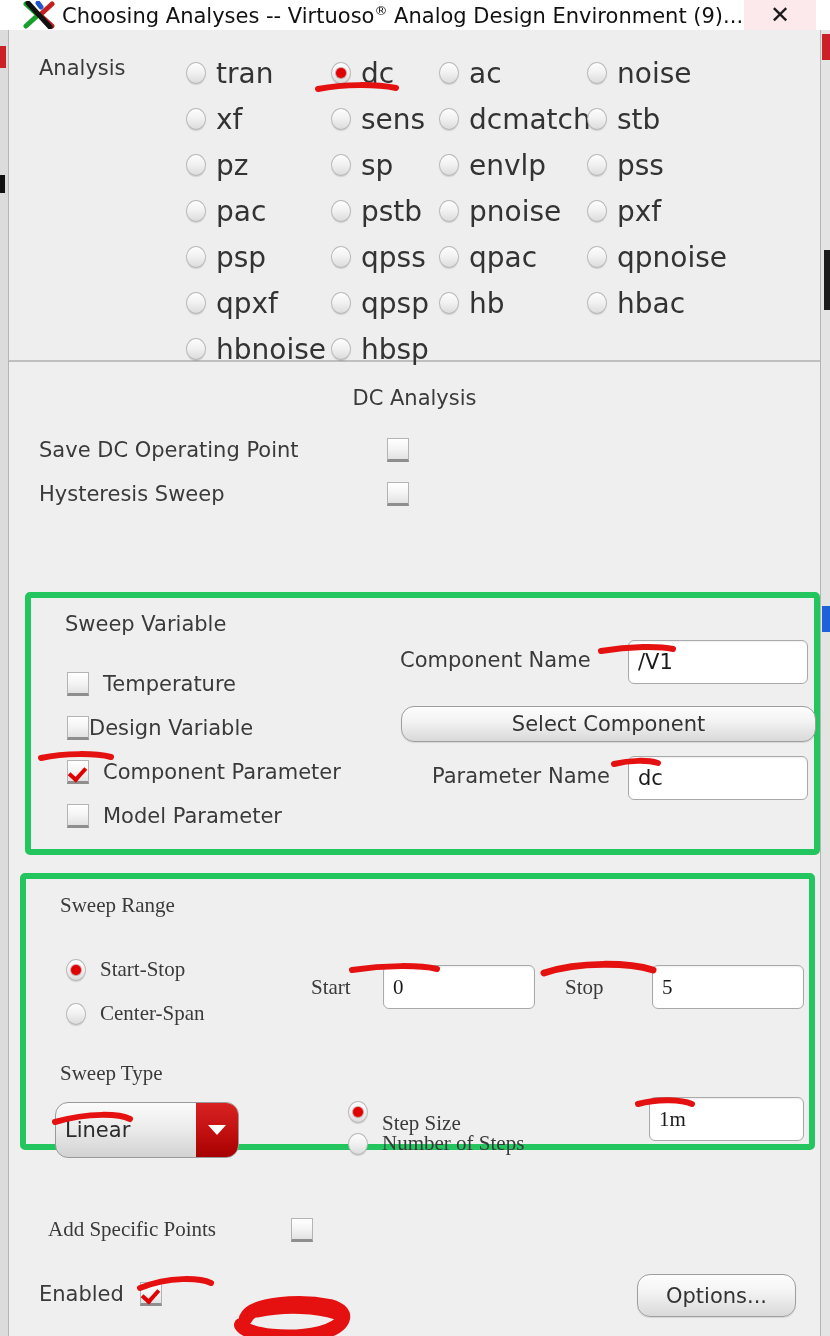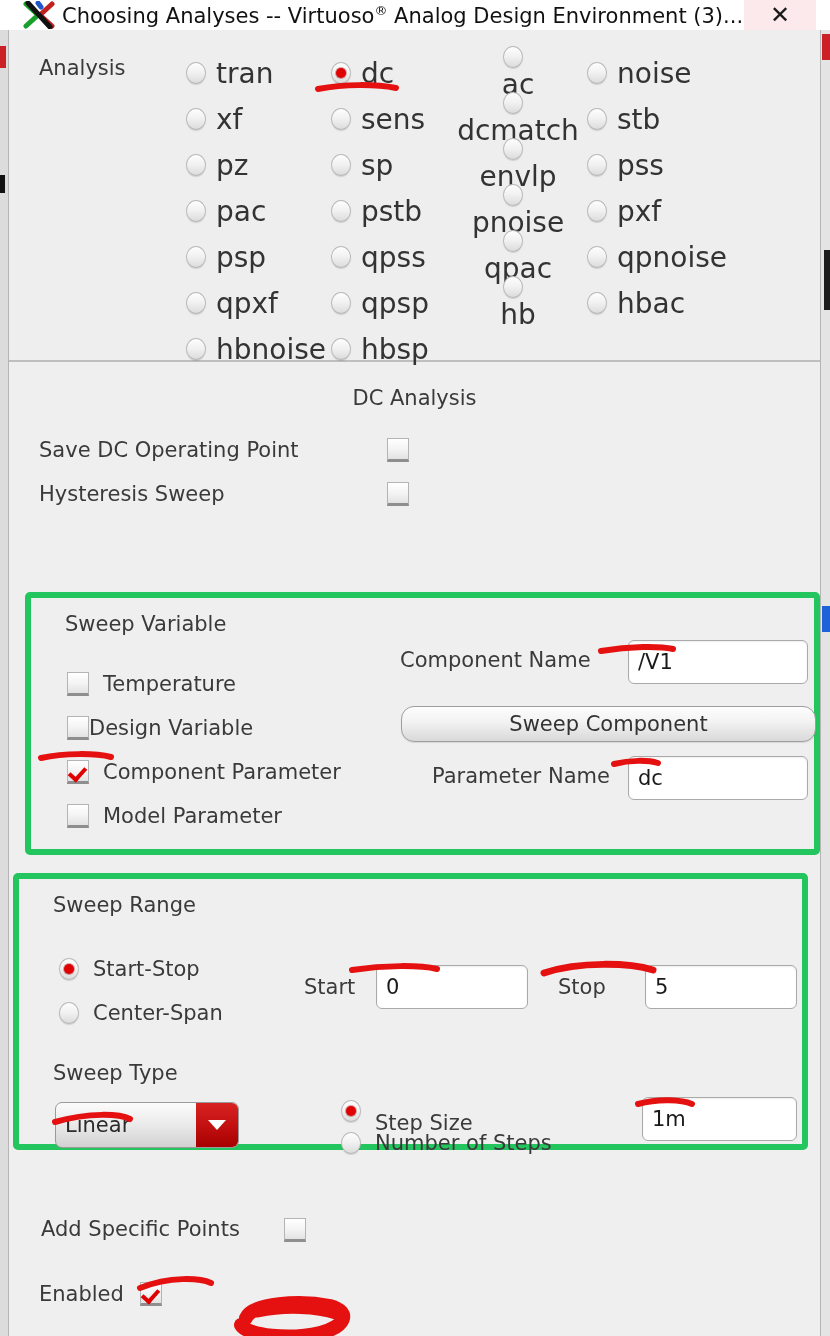--- a/index.html
+++ b/index.html
@@ -49,21 +49,21 @@
     position:absolute;left:0;top:0;width:811px;height:332px;
     background:#eeeeee;border-bottom:2px solid #bfbfbf;box-sizing:border-box;
   }
   .analysis-label{
     position:absolute;left:30px;top:26px;font-size:21px;color:#3a3a3a;
   }
   .radio-grid{position:absolute;left:177px;top:20px;width:630px;}
   .rrow{display:flex;height:46px;align-items:center;}
   .ritem{display:flex;align-items:center;cursor:pointer;}
   .ritem .lab{font-size:28px;color:#333;margin-left:10px;white-space:nowrap;}
-  .c0{width:145px;}.c1{width:108px;}.c2{width:148px;flex-direction:column;}.c3{width:auto;}
+  .c0{width:145px;}.c1{width:108px;}.c2{width:148px;}.c3{width:auto;}
 
   
   .radio{
     width:20px;height:22px;border-radius:50%;
     background:linear-gradient(180deg,#fdfdfd 0%,#f2f2f2 45%,#dcdcdc 100%);
     border:1px solid #b9b9b9;box-sizing:border-box;
     box-shadow:inset 0 1px 1px rgba(255,255,255,.9),0 1px 1px rgba(0,0,0,.12);
     position:relative;flex:0 0 auto;
   }
   .radio.on::after{
@@ -95,21 +95,21 @@
   .row-save .lab,.row-hyst .lab{font-size:21px;color:#3a3a3a;width:348px;}
 
   
   .group{
     position:absolute;background:#efefef;
     border:6px solid #22c55e;border-radius:5px;box-sizing:border-box;
   }
   .group .gtitle{position:absolute;font-size:21px;color:#3a3a3a;}
 
   #grp-sweepvar{left:16px;top:562px;width:795px;height:263px;}
-  #grp-sweeprange{left:4px;top:843px;width:795px;height:277px;}
+  #grp-sweeprange{left:11px;top:843px;width:795px;height:277px;font-family:Liberation Serif, serif;}
 
   .gv-label{font-size:21px;color:#3a3a3a;}
 
   
   .tfield{
     background:#ffffff;border:1px solid #a9a9a9;border-radius:6px;
     box-sizing:border-box;font-size:21px;color:#1a1a1a;
     display:flex;align-items:center;padding-left:9px;
     box-shadow:inset 0 1px 2px rgba(0,0,0,.07);
   }
@@ -117,22 +117,22 @@
   
   .pill{
     background:linear-gradient(180deg,#fdfdfd 0%,#f3f3f3 42%,#d9d9d9 100%);
     border:1px solid #9e9e9e;border-radius:13px;box-sizing:border-box;
     font-size:21px;color:#333;display:flex;align-items:center;justify-content:center;
     cursor:pointer;box-shadow:0 1px 1px rgba(0,0,0,.10);
   }
 
   
   .dropdown{
-    position:absolute;left:46px;top:1072px;width:184px;height:46px;
-    border:1px solid #9a9a9a;border-radius:7px;box-sizing:border-box;
+    position:absolute;left:46px;top:1072px;width:184px;height:56px;
+    border:1px solid #9a9a9a;border-radius:13px;box-sizing:border-box;
     background:linear-gradient(180deg,#fbfbfb 0%,#eaeaea 50%,#d2d2d2 100%);
     display:flex;align-items:center;overflow:hidden;cursor:pointer;
   }
   .dropdown .dval{font-size:21px;color:#2b2b2b;padding-left:9px;flex:1;}
   .dropdown .darrow{
     width:42px;height:100%;
     background:linear-gradient(180deg,#d82222 0%,#c10f0f 55%,#a60000 100%);
     display:flex;align-items:center;justify-content:center;
   }
   .dropdown .darrow i{
@@ -164,21 +164,21 @@
 <div class="titlebar">
   <div class="app-icon">
     <svg width="34" height="28" viewBox="0 0 34 28">
       <path d="M4 3 L16 14 L4 25" stroke="#17a02a" stroke-width="5" fill="none" stroke-linecap="round"></path>
       <path d="M30 3 L18 14 L30 25" stroke="#c02020" stroke-width="5" fill="none" stroke-linecap="round"></path>
       <path d="M16 2 L19 6" stroke="#1c56c8" stroke-width="5" fill="none" stroke-linecap="round"></path>
       <path d="M6 2 L28 26" stroke="#111111" stroke-width="5" fill="none" stroke-linecap="round"></path>
     </svg>
   </div>
   <div class="title-text">
-    <span>Choosing Analyses -- Virtuoso</span><span class="reg">®</span><span> Analog Design Environment (3)...</span>
+    <span>Choosing Analyses -- Virtuoso</span><span class="reg">®</span><span> Analog Design Environment (9)...</span>
   </div>
   <div class="close-btn">✕</div>
 </div>
 
 <div class="dialog">
 
   <div class="analysis-panel">
     <div class="analysis-label">Analysis</div>
     <div class="radio-grid">
 
@@ -337,21 +337,21 @@
       <span class="gv-label" style="margin-left:14px;">Component Parameter</span>
     </div>
     <div style="position:absolute;left:36px;top:206px;display:flex;align-items:center;">
       <span class="cbox"></span>
       <span class="gv-label" style="margin-left:14px;">Model Parameter</span>
     </div>
 
     <div class="gv-label" style="position:absolute;left:369px;top:50px;">Component Name</div>
     <div class="tfield" style="position:absolute;left:597px;top:42px;width:180px;height:44px;">/V1</div>
 
-    <div class="pill" style="position:absolute;left:370px;top:108px;width:415px;height:36px;">Sweep Component</div>
+    <div class="pill" style="position:absolute;left:370px;top:108px;width:415px;height:36px;">Select Component</div>
 
     <div class="gv-label" style="position:absolute;left:401px;top:166px;">Parameter Name</div>
     <div class="tfield" style="position:absolute;left:597px;top:158px;width:180px;height:44px;">dc</div>
   </div>
 
   <div class="group" id="grp-sweeprange">
     <div class="gtitle" style="left:34px;top:14px;">Sweep Range</div>
 
     <div style="position:absolute;left:40px;top:78px;display:flex;align-items:center;">
       <span class="radio on"></span>
@@ -389,20 +389,21 @@
     <span class="dval">Linear</span>
     <span class="darrow">
         <i></i>
       </span>
   </div>
 
   <div class="enabled-row">
     <span class="lab">Enabled</span>
     <span class="cbox on"></span>
   </div>
+  <div class="pill" id="options-btn">Options...</div>
 
 </div>
 
 <svg class="annot" style="left:0;top:0;width:830px;height:1336px;" viewBox="0 0 830 1336">
   <g stroke="#e51111" fill="none" stroke-linecap="round">
     <path d="M318 89 C345 84, 375 84, 396 88" stroke-width="6"></path>
     <path d="M601 651 C630 646, 660 646, 673 649" stroke-width="6"></path>
     <path d="M41 758 C65 753, 95 753, 111 757" stroke-width="6"></path>
     <path d="M614 764 C630 760, 648 760, 658 763" stroke-width="6"></path>
     <path d="M352 970 C385 965, 420 965, 437 969" stroke-width="6"></path>

